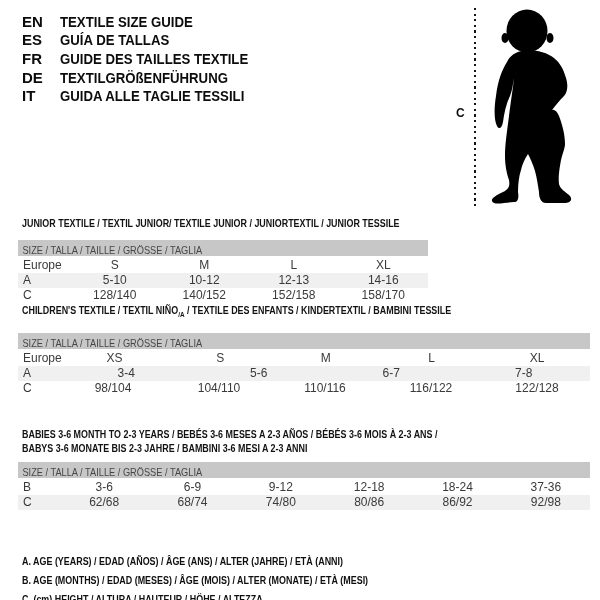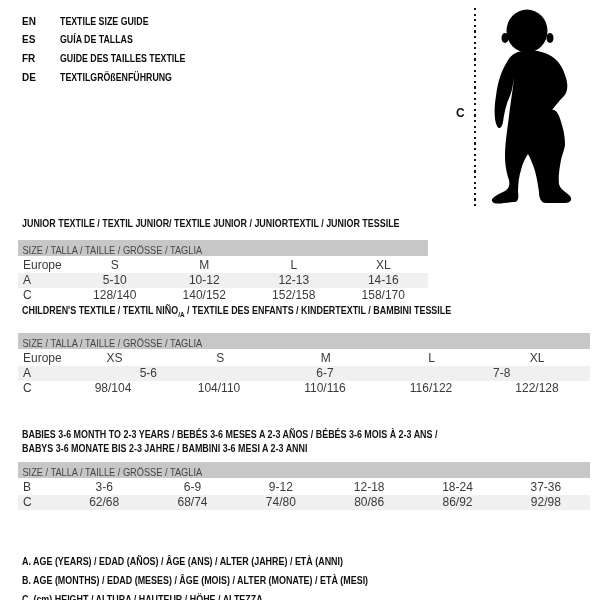--- a/index.html
+++ b/index.html
@@ -12,21 +12,21 @@
   *{margin:0;padding:0;box-sizing:border-box;}
   html,body{width:600px;height:600px;}
   body{
     position:relative;
     background:#ffffff;
     font-family:"Liberation Sans","DejaVu Sans",sans-serif;
     overflow:hidden;
   }
   
   .lang-block{position:absolute;left:22px;top:12px;color:#0c0c0c;}
-  .lang-line{display:flex;height:18.6px;align-items:center;font-weight:bold;font-size:10px;}
+  .lang-line{display:flex;height:18.6px;align-items:center;font-weight:bold;font-size:15px;}
   .lang-code{flex:0 0 38px;}
   .lang-text{transform:scaleX(.88);transform-origin:0 50%;white-space:nowrap;}
 
   
   .dotted-line{
     position:absolute;left:474px;top:8px;width:2px;height:200px;
     background:repeating-linear-gradient(to bottom,#141414 0 2.2px,transparent 2.2px 5.6px);
   }
   .c-label{position:absolute;left:456px;top:106px;font-size:12px;font-weight:600;color:#111;}
   .baby-svg{position:absolute;left:490px;top:8px;}
@@ -72,20 +72,24 @@
       <span class="lang-code">ES</span>
       <span class="lang-text">GUÍA DE TALLAS</span>
     </div>
     <div class="lang-line">
       <span class="lang-code">FR</span>
       <span class="lang-text">GUIDE DES TAILLES TEXTILE</span>
     </div>
     <div class="lang-line">
       <span class="lang-code">DE</span>
       <span class="lang-text">TEXTILGRÖßENFÜHRUNG</span>
+    </div>
+    <div class="lang-line">
+      <span class="lang-code">IT</span>
+      <span class="lang-text">GUIDA ALLE TAGLIE TESSILI</span>
     </div>
   </div>
 
 <div class="dotted-line"></div>
 <div class="c-label">C</div>
 
 <svg class="baby-svg" width="100" height="205" viewBox="0 0 100 205" aria-hidden="true">
   <g fill="#000000">
     <ellipse cx="37" cy="23" rx="20.5" ry="21.5"></ellipse>
     <ellipse cx="15" cy="30" rx="3.5" ry="5"></ellipse>
@@ -160,20 +164,21 @@
       <div class="trow">
         <span class="rlabel">Europe</span>
         <span class="cell">XS</span>
         <span class="cell">S</span>
         <span class="cell">M</span>
         <span class="cell">L</span>
         <span class="cell">XL</span>
       </div>
       <div class="trow shaded">
         <span class="rlabel">A</span>
+        <span class="cell">3-4</span>
         <span class="cell">5-6</span>
         <span class="cell">6-7</span>
         <span class="cell">7-8</span>
       </div>
       <div class="trow">
         <span class="rlabel">C</span>
         <span class="cell">98/104</span>
         <span class="cell">104/110</span>
         <span class="cell">110/116</span>
         <span class="cell">116/122</span>

